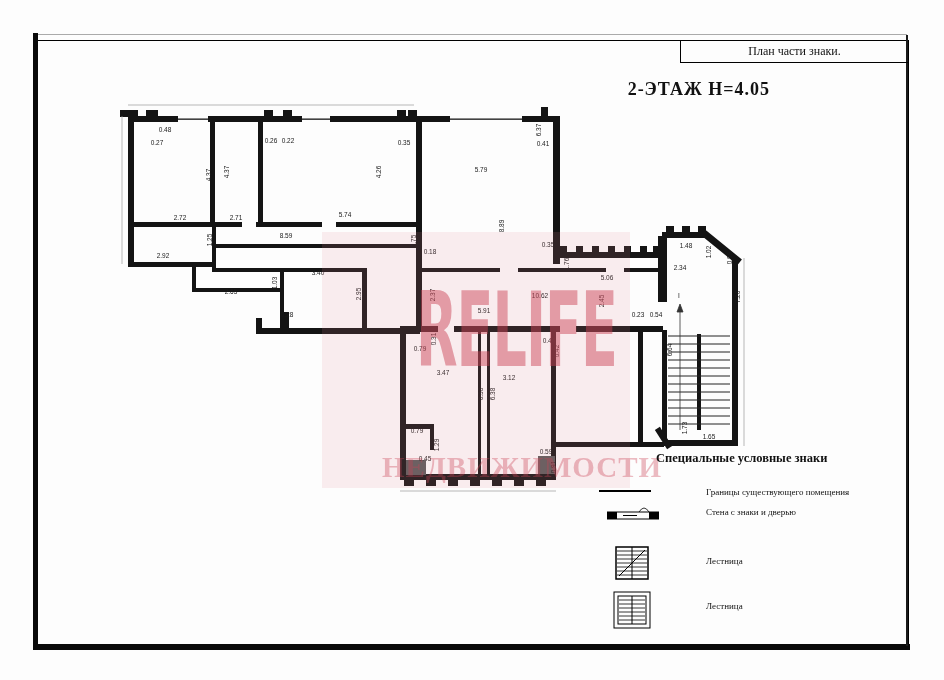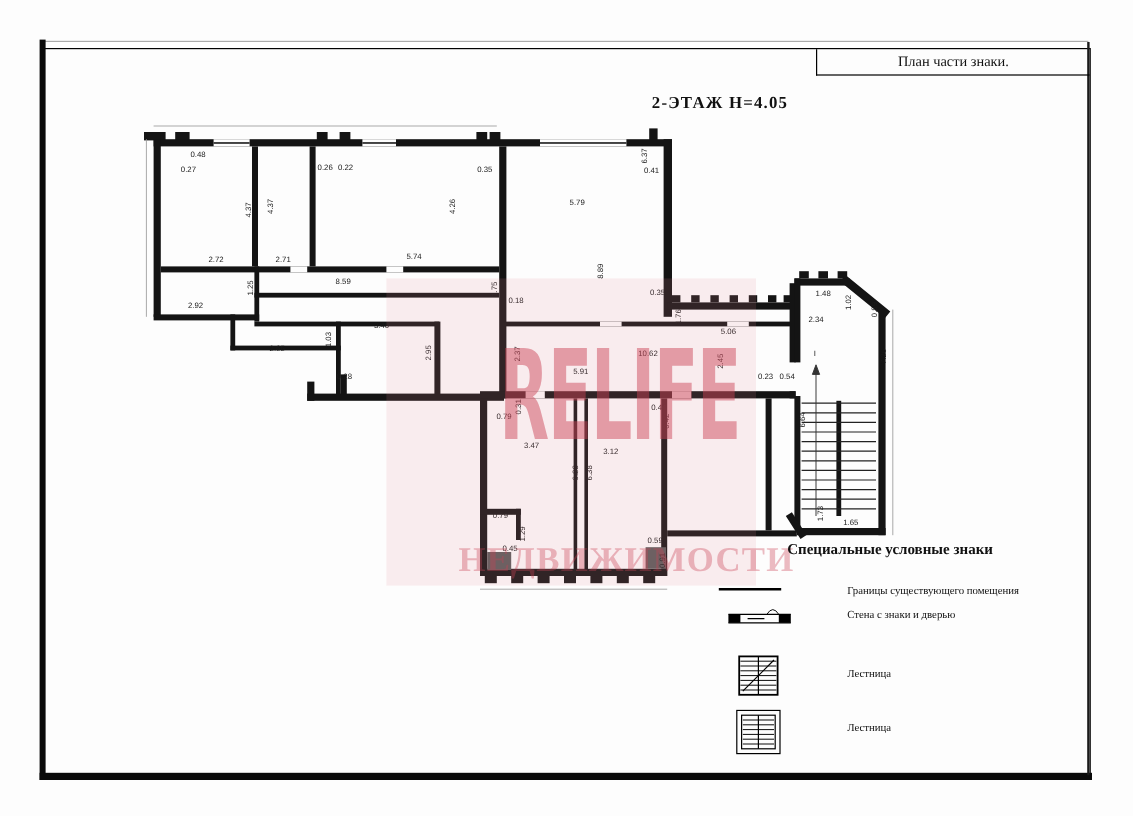--- a/index.html
+++ b/index.html
@@ -13,22 +13,22 @@
   .frame-bottom{position:absolute;left:33px;top:644px;width:877px;height:6px;background:#0a0a0a;}
   .frame-right{position:absolute;left:906px;top:35px;width:2px;height:611px;background:#1a1a1a;}
   .frame-top{position:absolute;left:36px;top:34px;width:871px;height:1px;background:#aaa;}
 
   .header-box{
     position:absolute;left:680px;top:41px;width:227px;height:21px;
     border-left:1px solid #000;border-bottom:1px solid #000;
     display:flex;align-items:center;justify-content:center;font-size:12px;
   }
   .main-title{
-    position:absolute;left:430px;top:79px;width:340px;text-align:center;
-    font-size:14px;letter-spacing:1px;font-weight:600;
+    position:absolute;left:430px;top:79px;width:340px;text-align:right;
+    font-size:18px;letter-spacing:1px;font-weight:600;
   }
 
   
   .plan-svg{position:absolute;left:0;top:0;}
 
   
   #dim-layer{position:absolute;left:0;top:0;width:944px;height:680px;pointer-events:none;}
   .dim{
     position:absolute;font-family:"Liberation Sans",sans-serif;
     font-size:6.5px;line-height:7px;color:#1a1a1a;white-space:nowrap;

